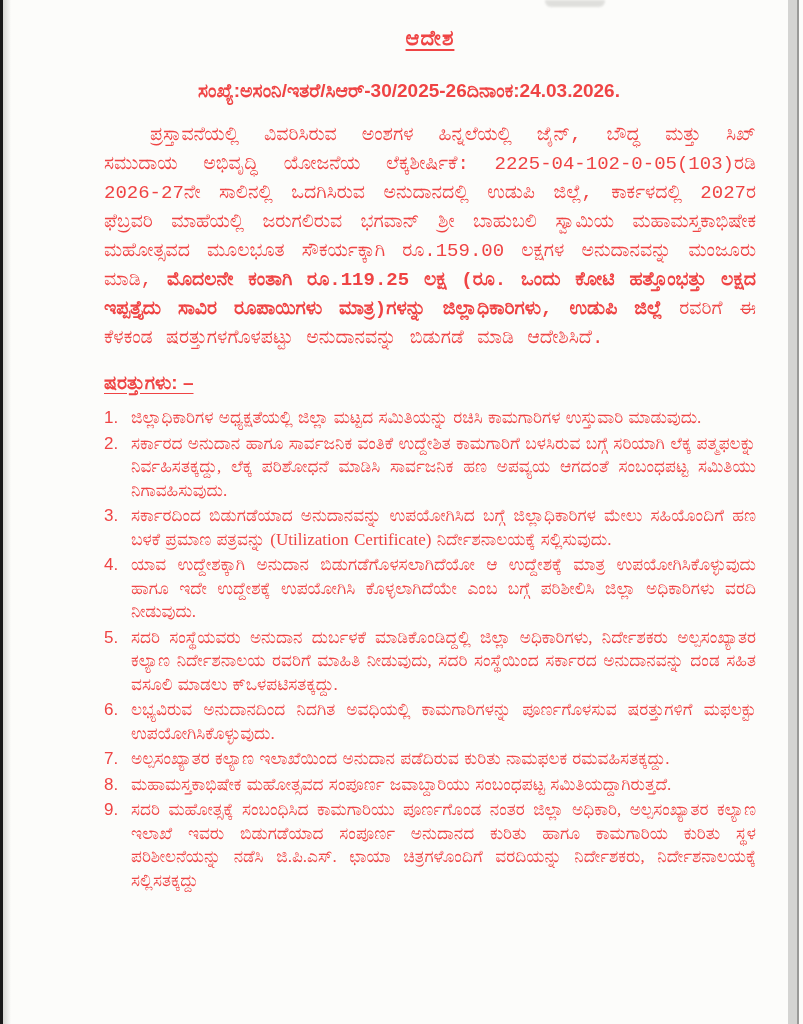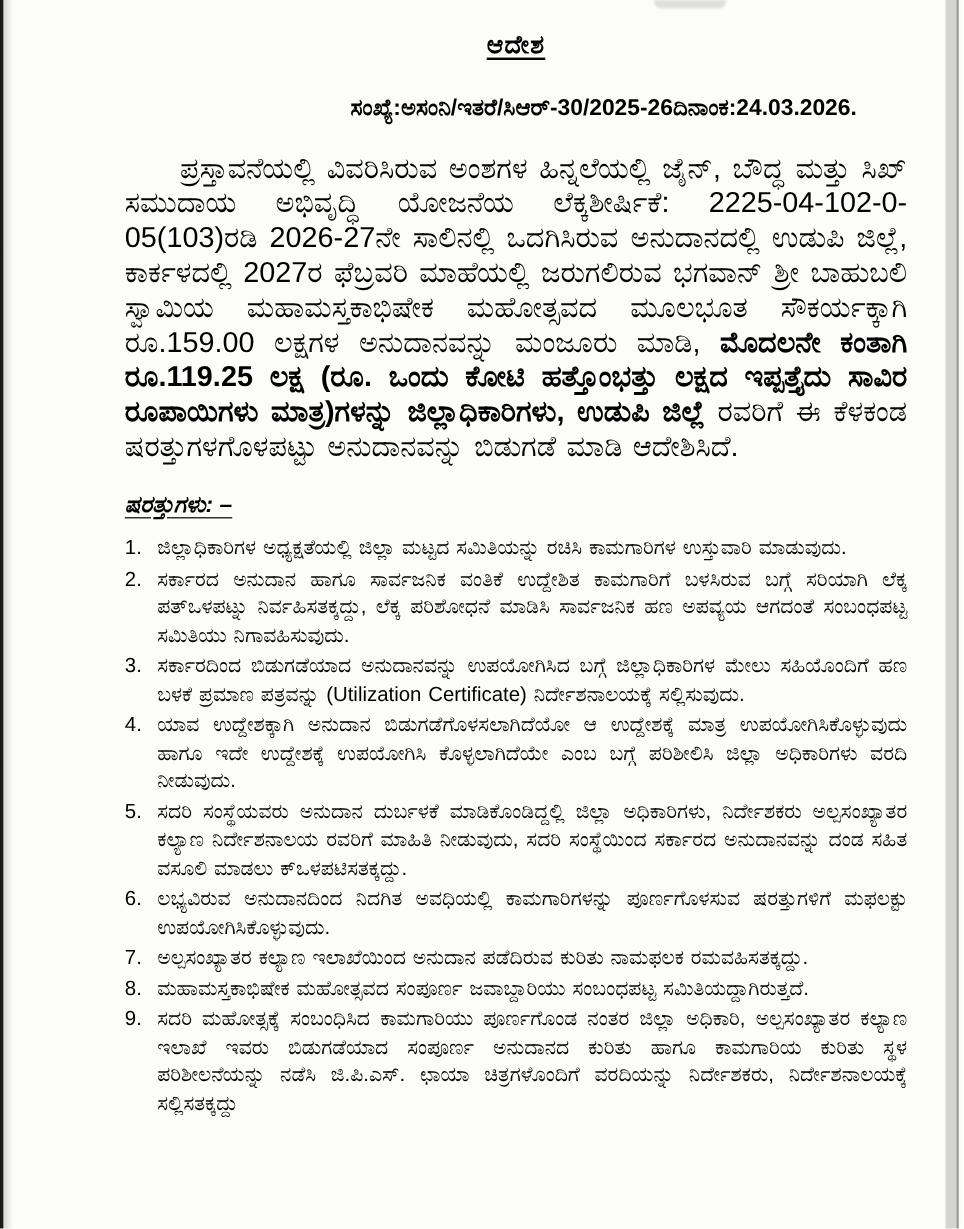--- a/index.html
+++ b/index.html
@@ -7,21 +7,21 @@
     padding: 0;
     background: #ffffff;
   }
   .page {
     position: relative;
     width: 803px;
     height: 1024px;
     background: #fcfcfa;
     overflow: hidden;
     font-family: "Liberation Sans", "DejaVu Sans", sans-serif;
-    color: #000000;
+    color: #ef4444;
   }
   
   .edge-left {
     position: absolute; left: 0; top: 0; bottom: 0; width: 3px;
     background: #1a1a1a;
   }
   .edge-left-soft {
     position: absolute; left: 3px; top: 0; bottom: 0; width: 8px;
     background: linear-gradient(to right, #d8d8d4, #fcfcfa);
   }
@@ -52,37 +52,38 @@
     font-weight: 700;
     font-size: 21px;
     text-decoration: underline;
     text-underline-offset: 4px;
     letter-spacing: 1px;
   }
 
   .meta-row {
     margin-top: 30px;
     display: flex;
-    justify-content: flex-end;
+    justify-content: center;
     align-items: baseline;
     font-weight: 700;
     font-size: 19px;
   }
   .meta-date { margin-right: 42px; }
 
   .body-para {
-    font-size: 24px;
+    font-size: 19px;
     line-height: 29px;
     text-align: justify;
     text-indent: 46px;
     word-spacing: 2px;
+    font-family: Liberation Mono, monospace;
   }
   .body-para .b { font-weight: 700; }
 
-  .cond-heading-row { margin-top: 10px; font-style: italic; }
+  .cond-heading-row { margin-top: 10px; }
   .cond-heading {
     display: inline-block;
     font-weight: 700;
     font-size: 19px;
     text-decoration: underline;
     text-underline-offset: 4px;
   }
 
   ol.conds {
     margin: 12px 0 0 0;
@@ -97,20 +98,21 @@
     margin-bottom: 2px;
   }
   ol.conds .num {
     flex: 0 0 27px;
     text-align: left;
   }
   ol.conds .txt {
     flex: 1 1 auto;
     text-align: justify;
     word-spacing: 1px;
+    font-family: Liberation Serif, serif;
   }
 </style>
 </head>
 <body>
 
 <div class="page">
   <div class="edge-left"></div>
   <div class="edge-left-soft"></div>
   <div class="edge-right-band"></div>
   <div class="edge-right-line"></div>
@@ -133,21 +135,21 @@
       <span class="cond-heading">ಷರತ್ತುಗಳು: –</span>
     </div>
 
     <ol class="conds">
       <li>
         <span class="num">1.</span>
         <span class="txt">ಜಿಲ್ಲಾಧಿಕಾರಿಗಳ ಅಧ್ಯಕ್ಷತೆಯಲ್ಲಿ ಜಿಲ್ಲಾ ಮಟ್ಟದ ಸಮಿತಿಯನ್ನು ರಚಿಸಿ ಕಾಮಗಾರಿಗಳ ಉಸ್ತುವಾರಿ ಮಾಡುವುದು.</span>
       </li>
       <li>
         <span class="num">2.</span>
-        <span class="txt">ಸರ್ಕಾರದ ಅನುದಾನ ಹಾಗೂ ಸಾರ್ವಜನಿಕ ವಂತಿಕೆ ಉದ್ದೇಶಿತ ಕಾಮಗಾರಿಗೆ ಬಳಸಿರುವ ಬಗ್ಗೆ ಸರಿಯಾಗಿ ಲೆಕ್ಕ ಪತ್ಒಳಪಟ್ನು ನಿರ್ವಹಿಸತಕ್ಕದ್ದು, ಲೆಕ್ಕ ಪರಿಶೋಧನೆ ಮಾಡಿಸಿ ಸಾರ್ವಜನಿಕ ಹಣ ಅಪವ್ಯಯ ಆಗದಂತೆ ಸಂಬಂಧಪಟ್ಟ ಸಮಿತಿಯು ನಿಗಾವಹಿಸುವುದು.</span>
+        <span class="txt">ಸರ್ಕಾರದ ಅನುದಾನ ಹಾಗೂ ಸಾರ್ವಜನಿಕ ವಂತಿಕೆ ಉದ್ದೇಶಿತ ಕಾಮಗಾರಿಗೆ ಬಳಸಿರುವ ಬಗ್ಗೆ ಸರಿಯಾಗಿ ಲೆಕ್ಕ ಪತ್ಮಫಲಕ್ನು ನಿರ್ವಹಿಸತಕ್ಕದ್ದು, ಲೆಕ್ಕ ಪರಿಶೋಧನೆ ಮಾಡಿಸಿ ಸಾರ್ವಜನಿಕ ಹಣ ಅಪವ್ಯಯ ಆಗದಂತೆ ಸಂಬಂಧಪಟ್ಟ ಸಮಿತಿಯು ನಿಗಾವಹಿಸುವುದು.</span>
       </li>
       <li>
         <span class="num">3.</span>
         <span class="txt">ಸರ್ಕಾರದಿಂದ ಬಿಡುಗಡೆಯಾದ ಅನುದಾನವನ್ನು ಉಪಯೋಗಿಸಿದ ಬಗ್ಗೆ ಜಿಲ್ಲಾಧಿಕಾರಿಗಳ ಮೇಲು ಸಹಿಯೊಂದಿಗೆ ಹಣ ಬಳಕೆ ಪ್ರಮಾಣ ಪತ್ರವನ್ನು (Utilization Certificate) ನಿರ್ದೇಶನಾಲಯಕ್ಕೆ ಸಲ್ಲಿಸುವುದು.</span>
       </li>
       <li>
         <span class="num">4.</span>
         <span class="txt">ಯಾವ ಉದ್ದೇಶಕ್ಕಾಗಿ ಅನುದಾನ ಬಿಡುಗಡೆಗೊಳಸಲಾಗಿದೆಯೋ ಆ ಉದ್ದೇಶಕ್ಕೆ ಮಾತ್ರ ಉಪಯೋಗಿಸಿಕೊಳ್ಳುವುದು ಹಾಗೂ ಇದೇ ಉದ್ದೇಶಕ್ಕೆ ಉಪಯೋಗಿಸಿ ಕೊಳ್ಳಲಾಗಿದೆಯೇ ಎಂಬ ಬಗ್ಗೆ ಪರಿಶೀಲಿಸಿ ಜಿಲ್ಲಾ ಅಧಿಕಾರಿಗಳು ವರದಿ ನೀಡುವುದು.</span>
       </li>
       <li>

